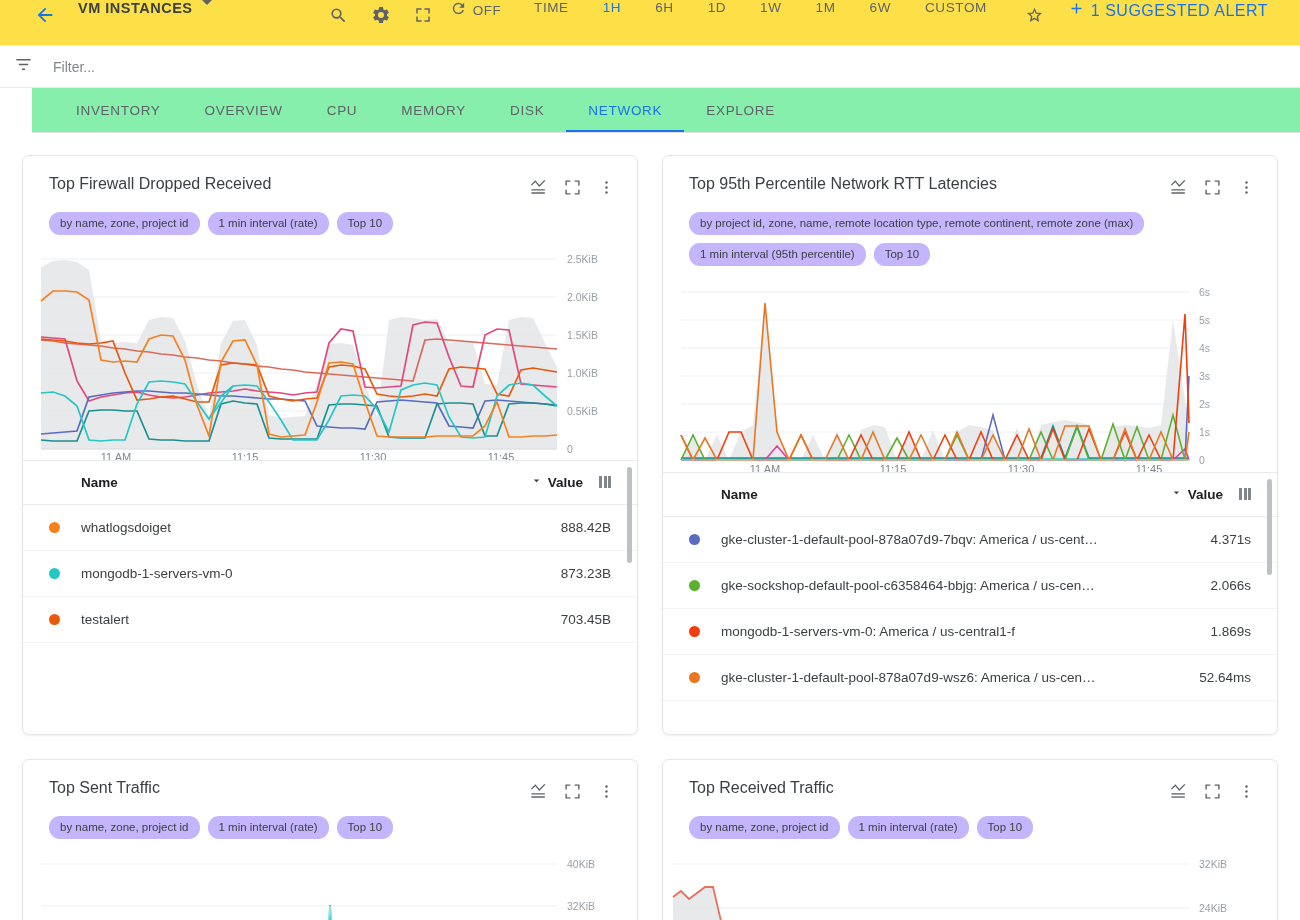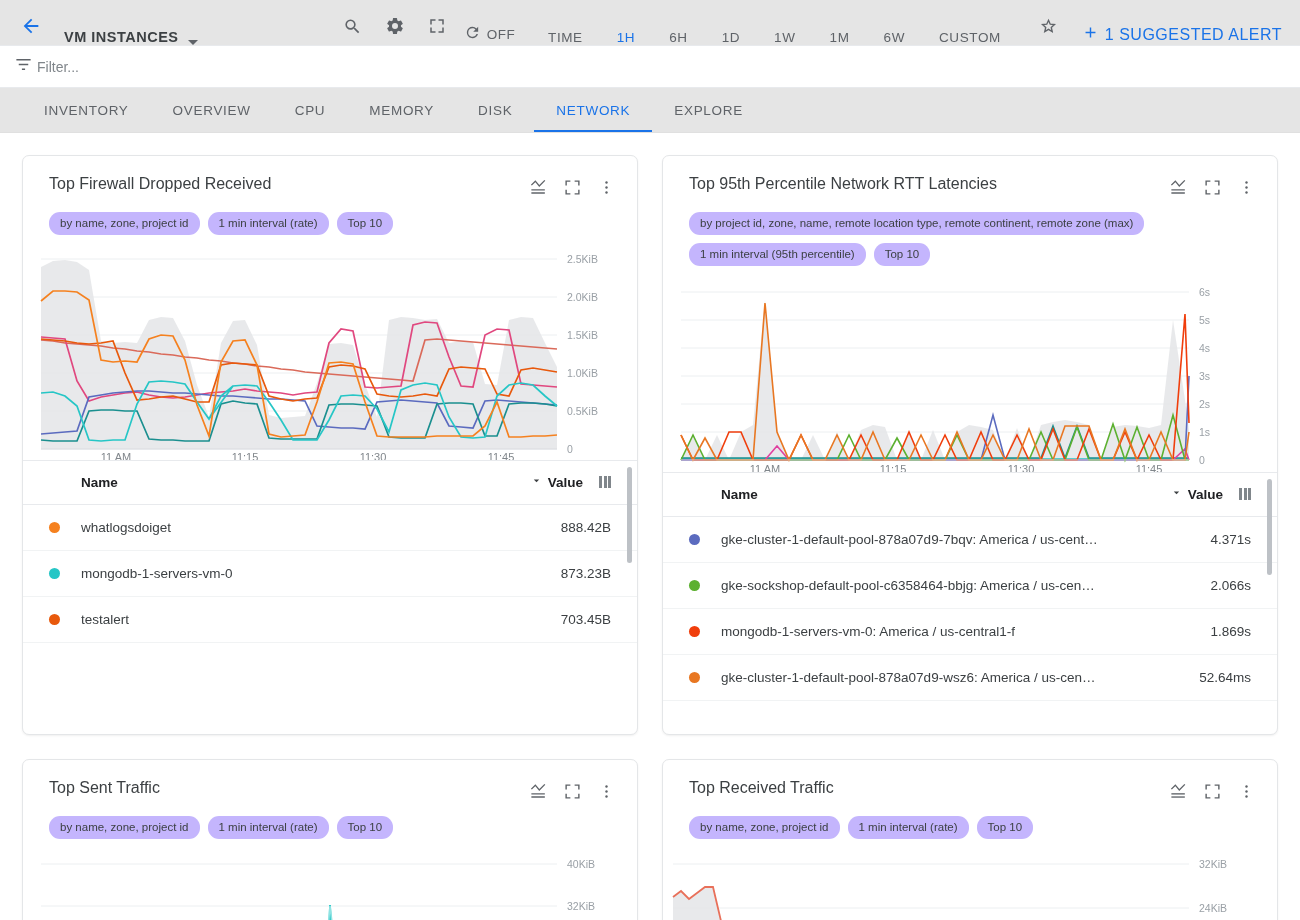--- a/index.html
+++ b/index.html
@@ -6,22 +6,22 @@
   html, body {
     width: 1300px; height: 920px;
     background: #ffffff;
     font-family: "Liberation Sans", sans-serif;
     overflow: hidden;
     color: #3c4043;
   }
 
   
   .topbar {
-    height: 46px; display: flex; align-items: flex-end;
-    padding: 0 14px; background: #e5e5e5;
+    height: 46px; display: flex; align-items: flex-start;
+    padding: 0 28px; background: #fde047;
     border-bottom: 1px solid #e8eaed;
   }
   .back-btn {
     width: 34px; height: 34px; display: flex; align-items: center;
     justify-content: center; cursor: pointer; flex: 0 0 auto;
   }
   .back-btn svg { fill: #1a73e8; }
   .page-title {
     font-size: 14.5px; font-weight: 700; letter-spacing: .5px;
     color: #3c4043; margin-left: 16px; white-space: nowrap;
@@ -68,30 +68,30 @@
     margin-left: 6px; white-space: nowrap;
   }
 
   
   .filterbar {
     height: 42px; display: flex; align-items: center;
     padding: 0 14px; background: #fff; border-bottom: 1px solid #e8eaed;
   }
   .filterbar svg { fill: #5f6368; flex: 0 0 auto; }
   .filter-input {
-    border: none; outline: none; margin-left: 4px;
+    border: none; outline: none; margin-left: 20px;
     font-size: 14px; color: #3c4043; background: transparent;
     font-family: "Liberation Sans", sans-serif; width: 420px;
   }
   .filter-input::placeholder { color: #80868b; }
 
   
   .tabbar {
     height: 45px; display: flex; align-items: stretch;
-    padding: 0 22px; background: #e5e5e5; border-bottom: 1px solid #e0e0e0;
+    padding: 0 22px; background: #86efac; border-bottom: 1px solid #e0e0e0; margin-left: 32px;
   }
   .tab {
     display: flex; align-items: center; padding: 0 22px;
     font-size: 13.5px; letter-spacing: .7px; color: #5f6368;
     cursor: pointer; position: relative; white-space: nowrap;
   }
   .tab.active { color: #1a73e8; }
   .tab.active::after {
     content: ""; position: absolute; left: 0; right: 0; bottom: 0;
     height: 2.5px; background: #1a73e8;

